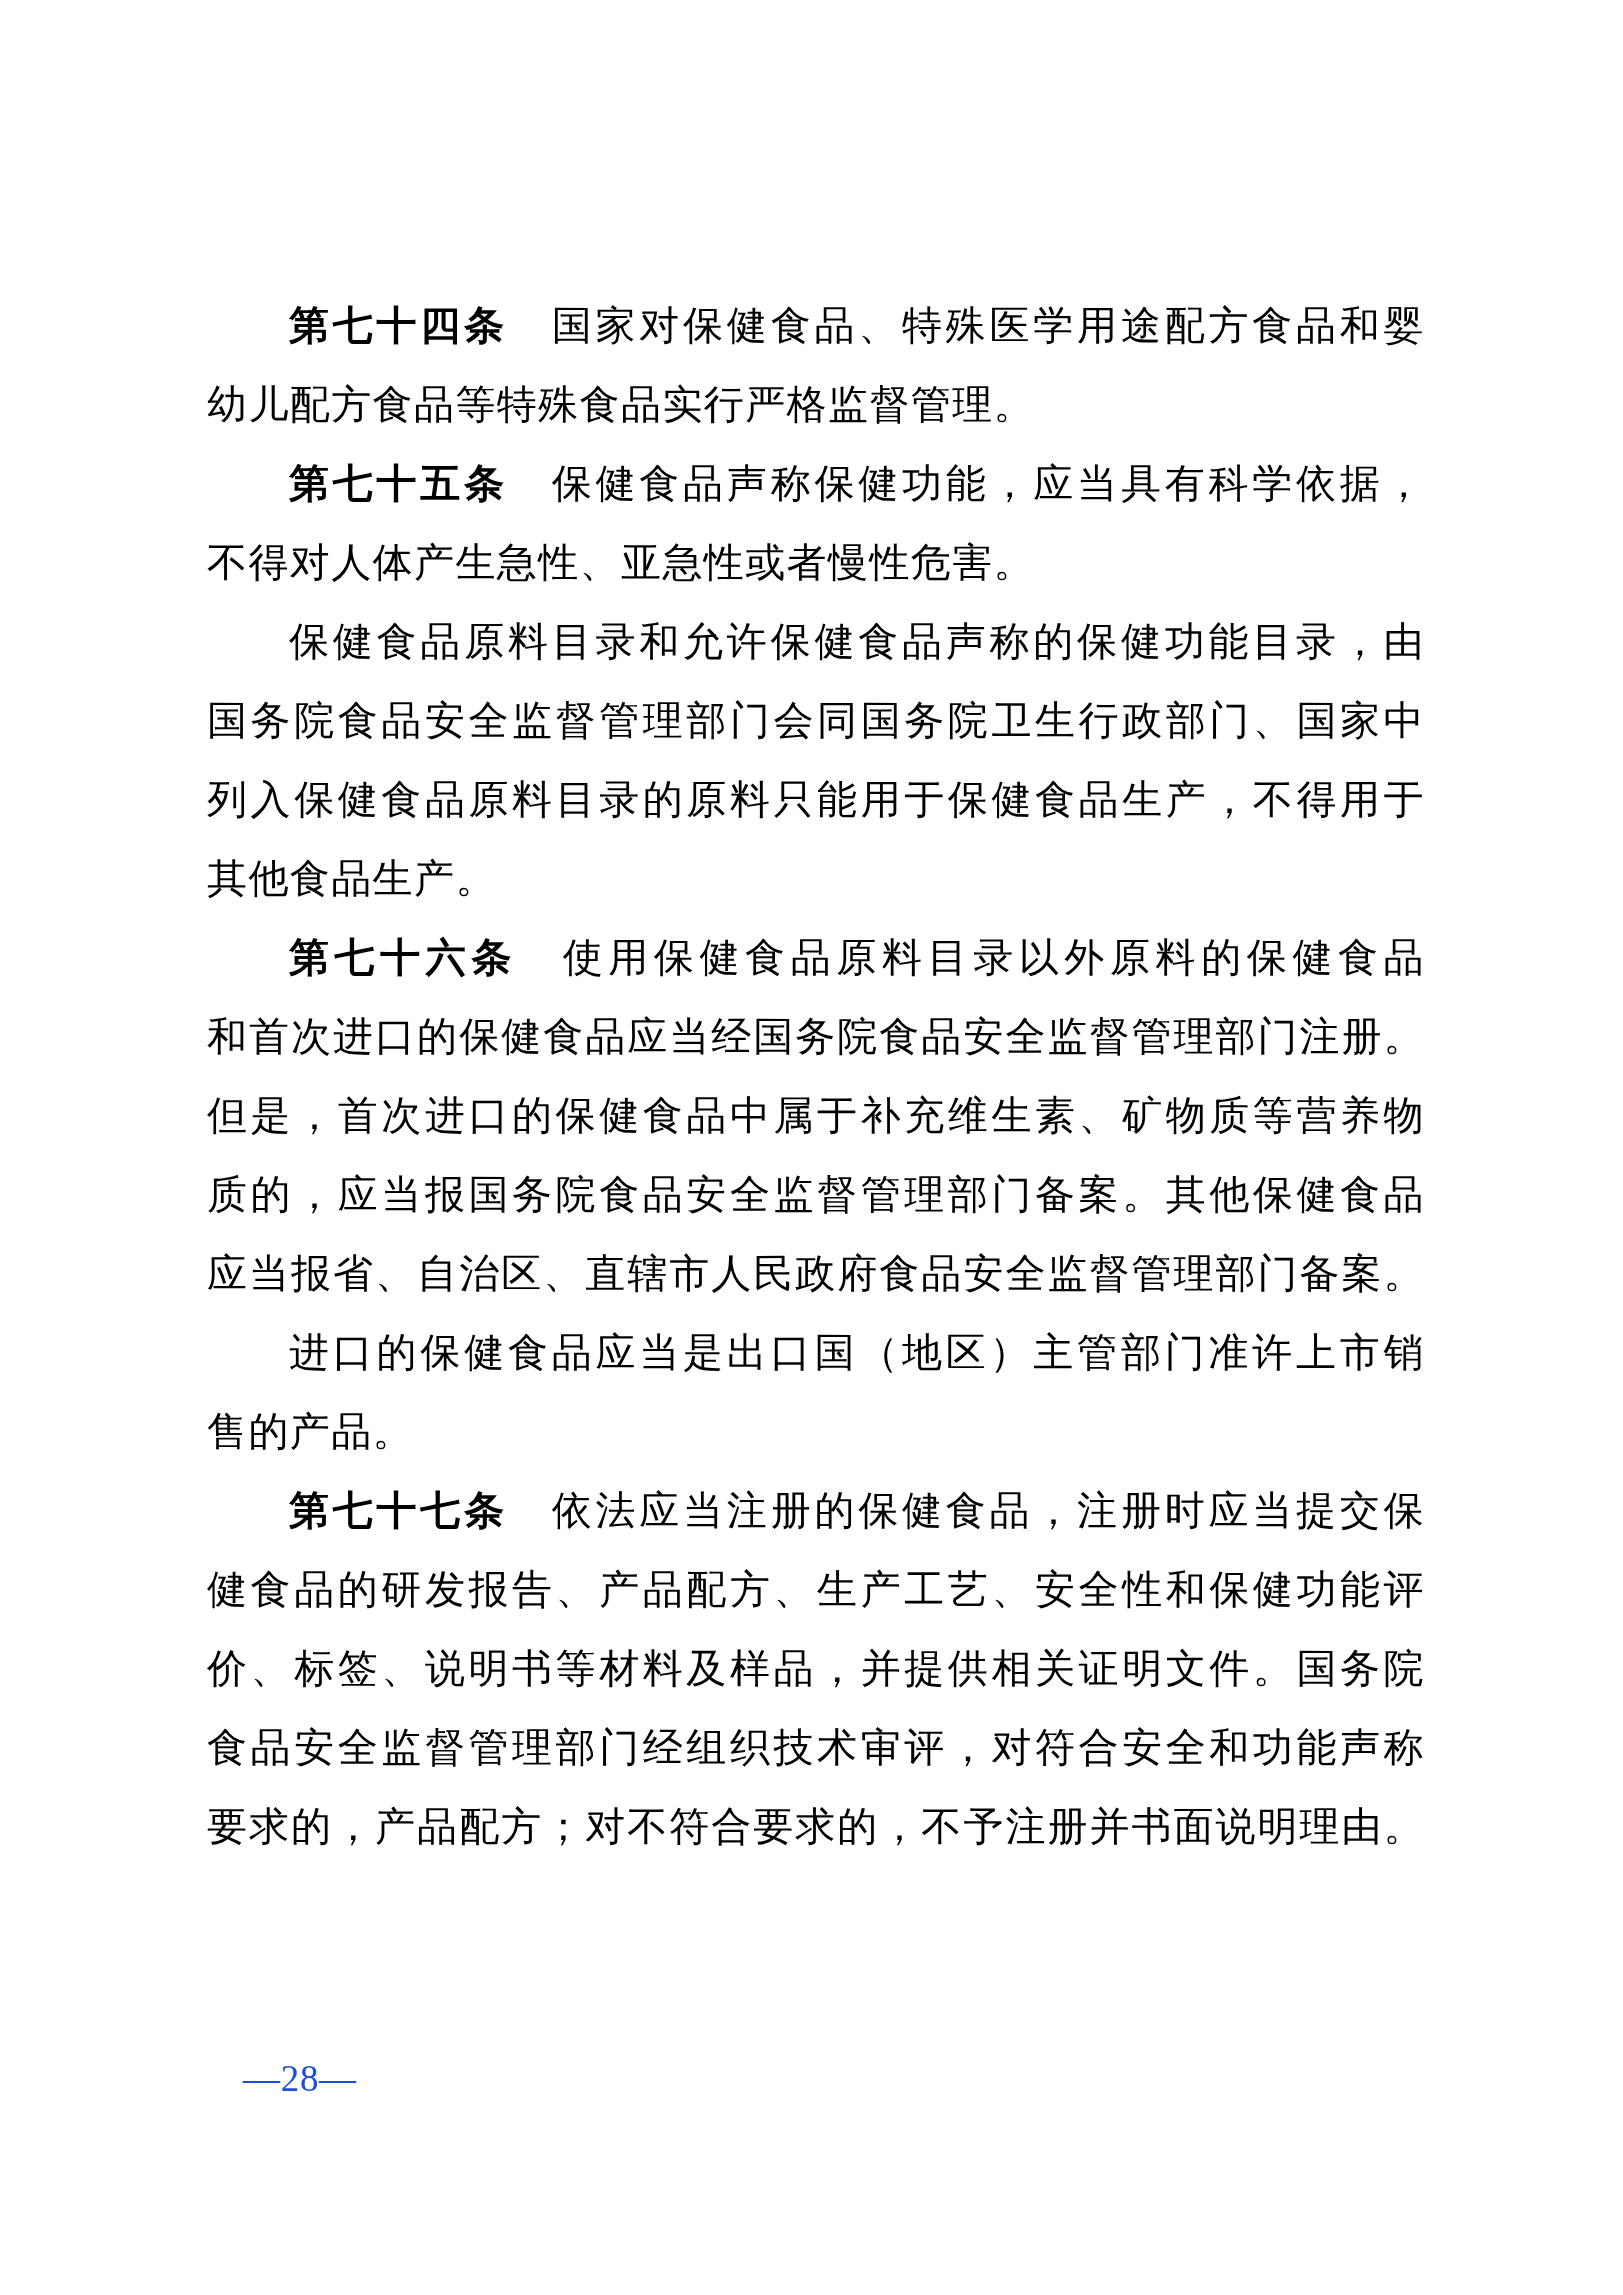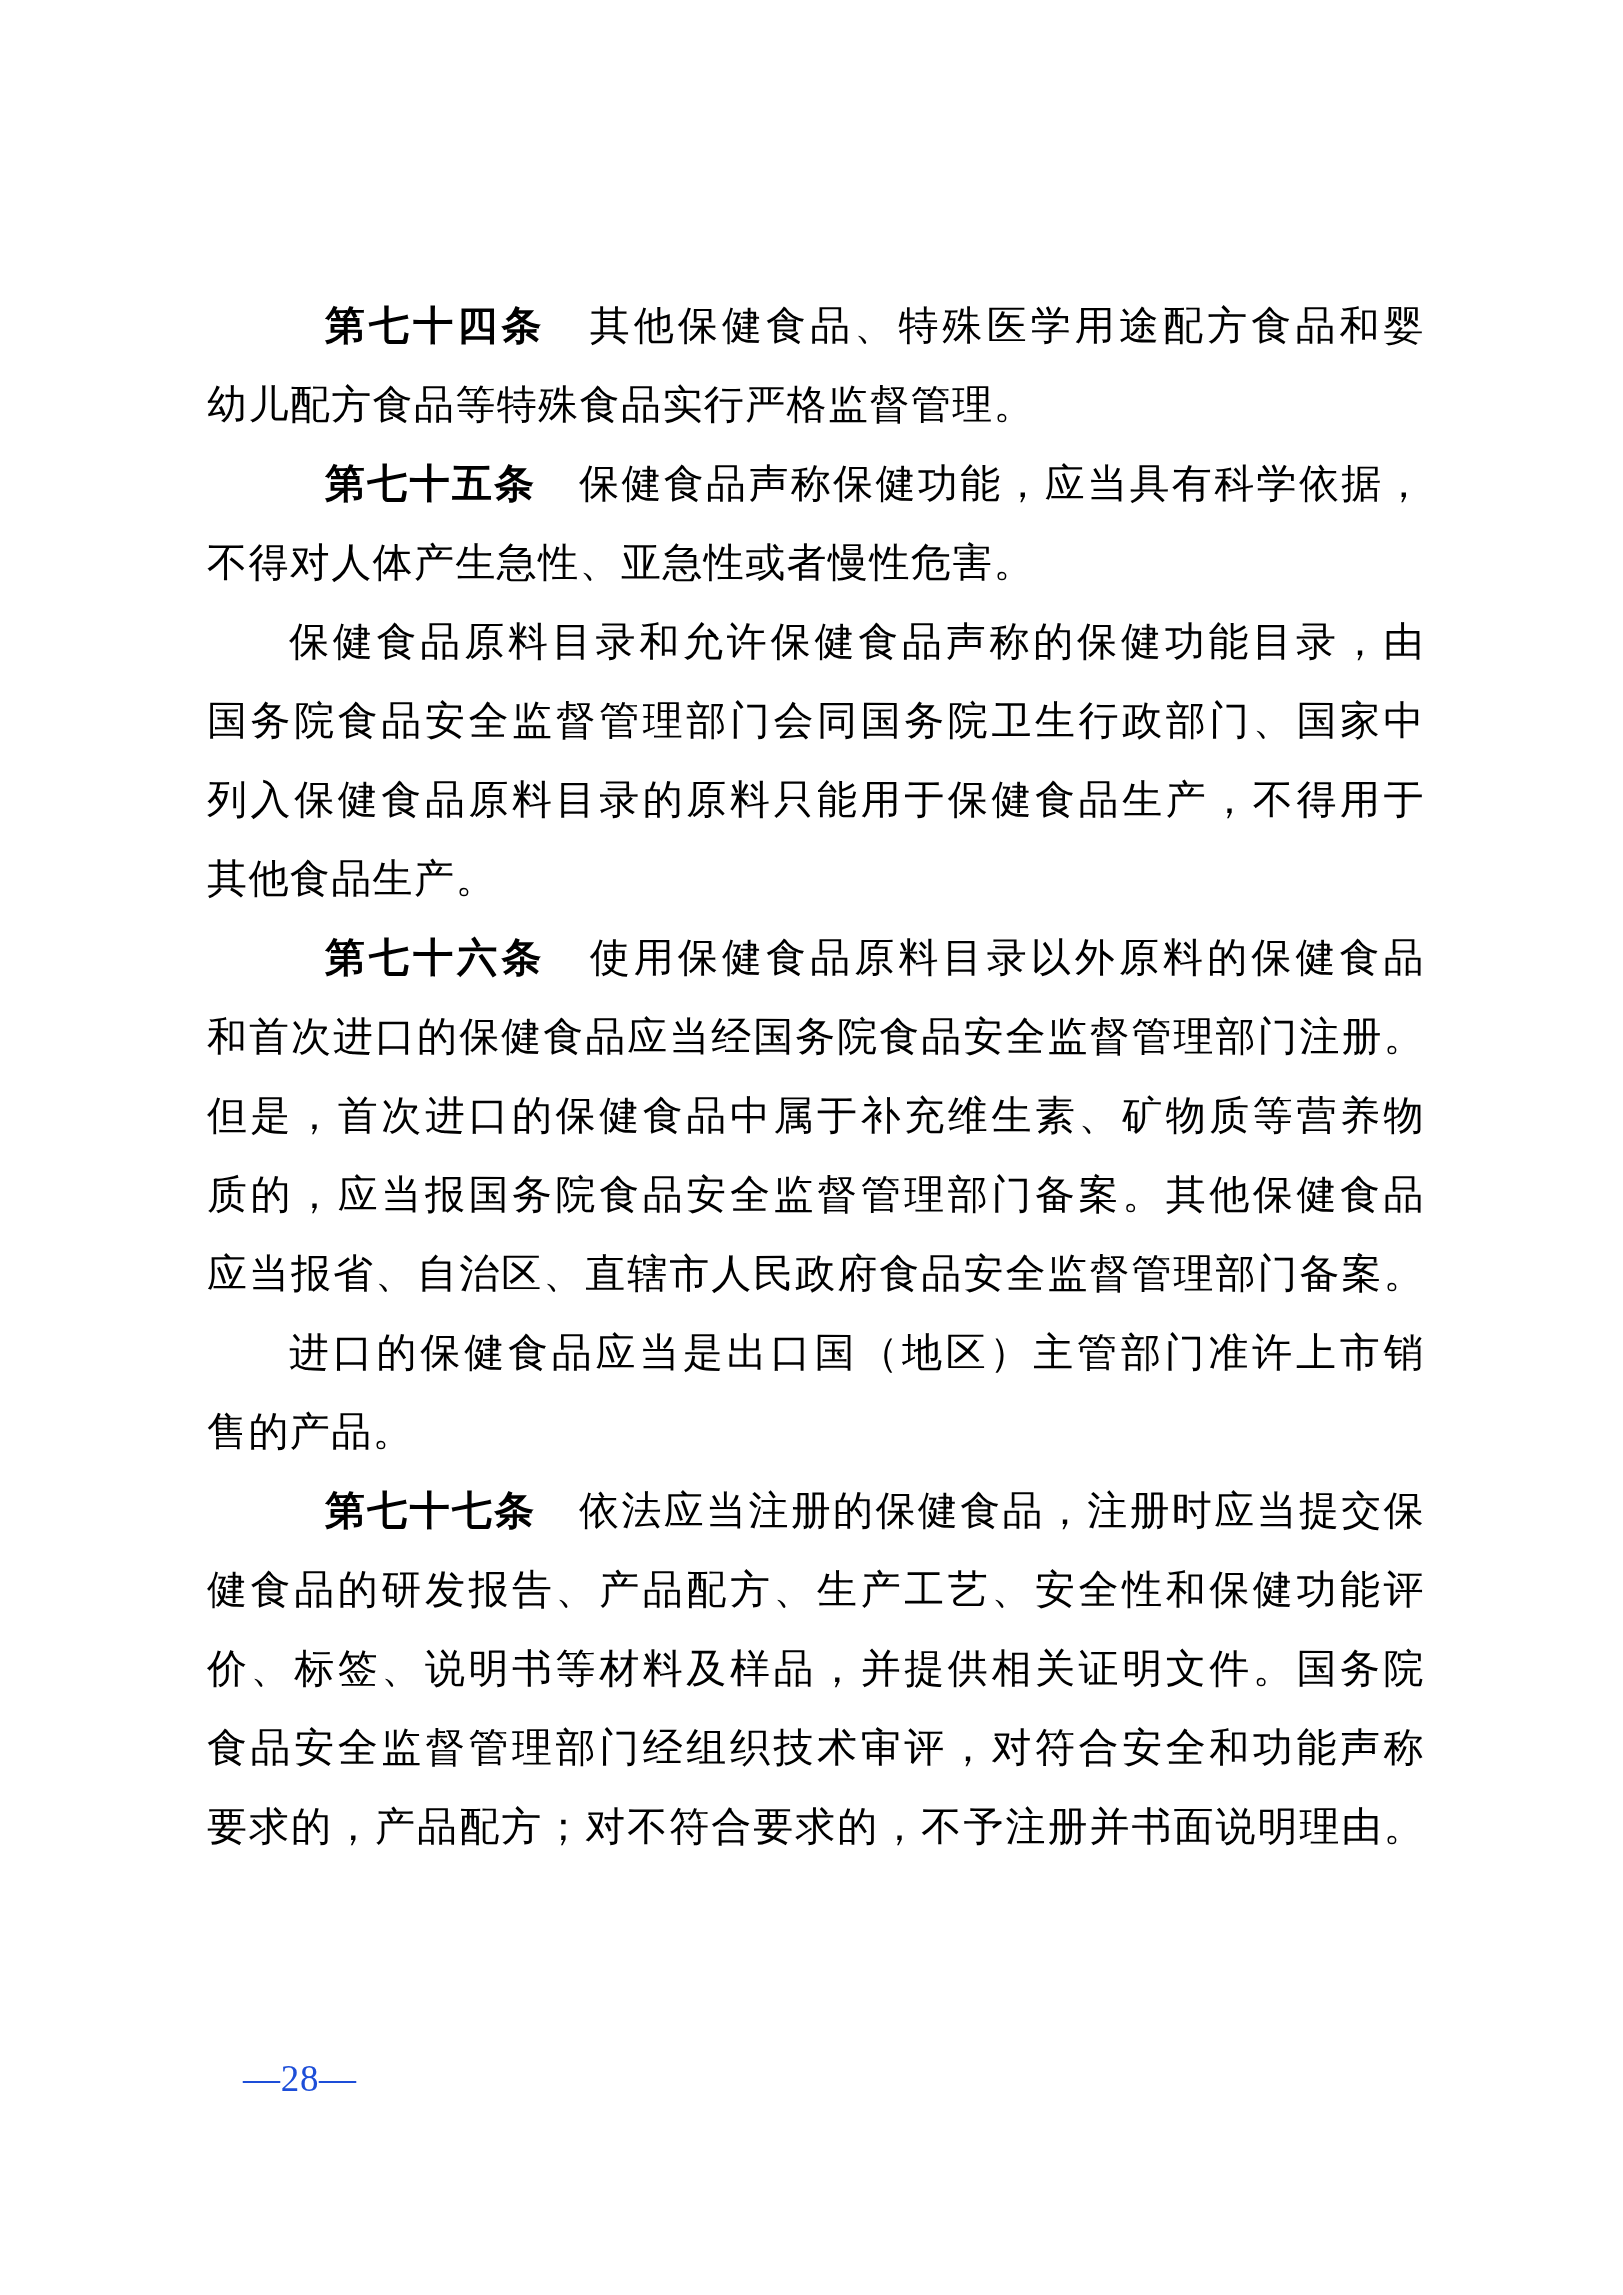--- a/index.html
+++ b/index.html
@@ -33,39 +33,38 @@
   .line.justify {
     text-align: justify;
     text-align-last: justify;
   }
   .line.indent {
     text-indent: 82px;
   }
   .article-num {
     font-weight: 700;
     font-family: "Liberation Sans", "DejaVu Sans", sans-serif;
-    margin-left: 36px;
   }
   .page-number {
     position: absolute;
     left: 243px;
     top: 2060px;
     font-size: 37px;
     line-height: 37px;
     letter-spacing: 0.7px;
     font-family: "Liberation Serif", "DejaVu Serif", serif;
     color: #1d4ed8;
   }
 </style>
 </head>
 <body>
 
 <div class="page">
   <div class="text-block" id="text-block">
-      <div class="line indent justify"><span class="article-num">第七十四条</span>　<span>其他保健食品、特殊医学用途配方食品和婴</span></div>
+      <div class="line indent justify"><span class="article-num">第七十四条</span>　<span>国家对保健食品、特殊医学用途配方食品和婴</span></div>
       <div class="line"><span>幼儿配方食品等特殊食品实行严格监督管理。</span></div>
       <div class="line indent justify"><span class="article-num">第七十五条</span>　<span>保健食品声称保健功能，应当具有科学依据，</span></div>
       <div class="line"><span>不得对人体产生急性、亚急性或者慢性危害。</span></div>
       <div class="line indent justify"><span>保健食品原料目录和允许保健食品声称的保健功能目录，由</span></div>
       <div class="line justify"><span>国务院食品安全监督管理部门会同国务院卫生行政部门、国家中</span></div>
       <div class="line justify"><span>列入保健食品原料目录的原料只能用于保健食品生产，不得用于</span></div>
       <div class="line"><span>其他食品生产。</span></div>
       <div class="line indent justify"><span class="article-num">第七十六条</span>　<span>使用保健食品原料目录以外原料的保健食品</span></div>
       <div class="line justify"><span>和首次进口的保健食品应当经国务院食品安全监督管理部门注册。</span></div>
       <div class="line justify"><span>但是，首次进口的保健食品中属于补充维生素、矿物质等营养物</span></div>

